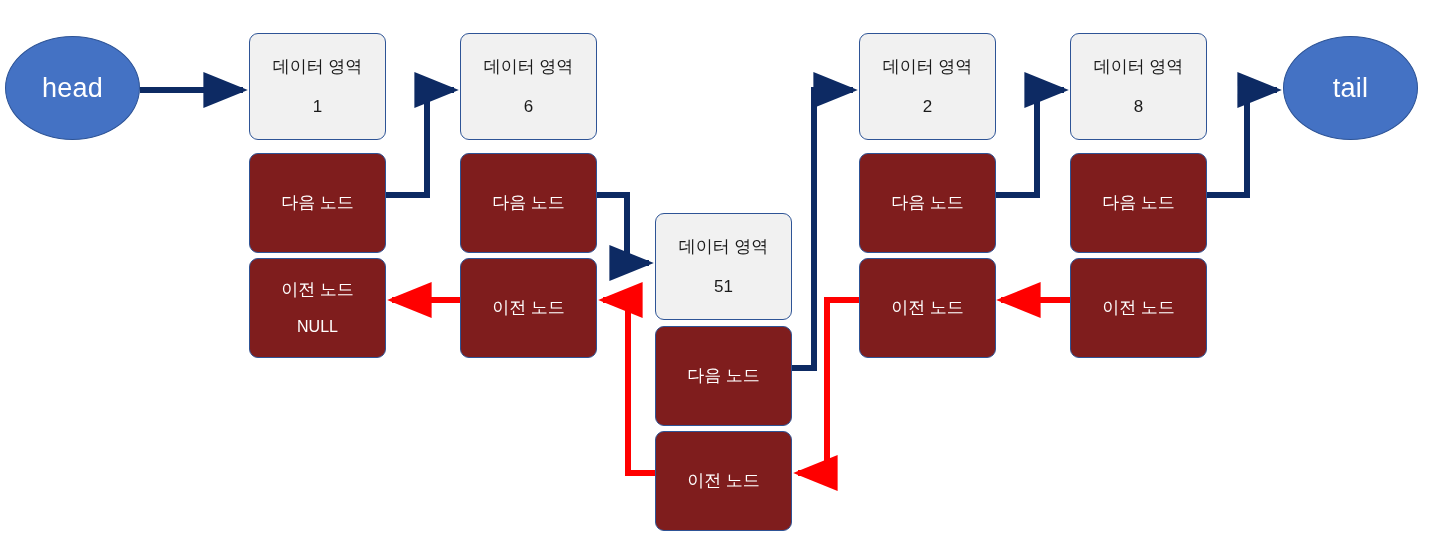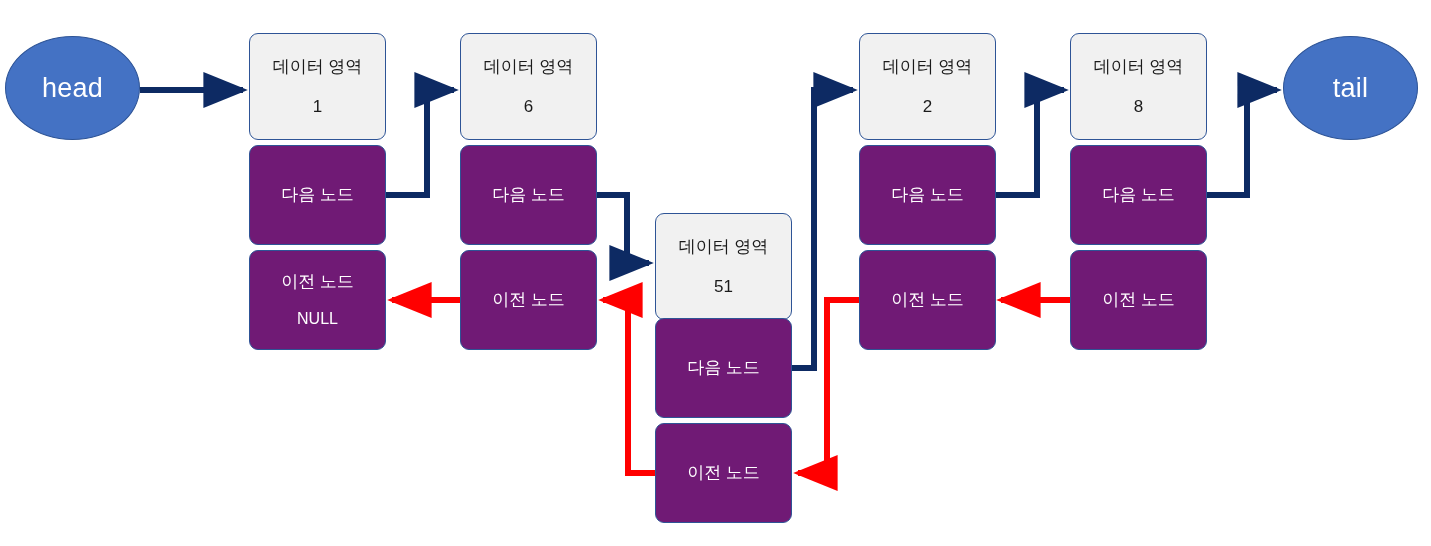--- a/index.html
+++ b/index.html
@@ -56,25 +56,26 @@
     border: 1.3px solid #2E5496;
     color: #1a1a1a;
     font-size: 17px;
     line-height: 1.15;
   }
   .cell-data .data-value {
     margin-top: 20px;
     font-size: 17px;
   }
   .cell-ptr {
-    background: #701a75;
+    background: #7f1d1d;
     border: 1.3px solid #2E5496;
     color: #ffffff;
     font-size: 17px;
     line-height: 1.15;
+    margin-top: 8px;
   }
   .cell-ptr .ptr-value {
     margin-top: 18px;
     font-size: 16px;
   }
   .lbl {
     display: block;
   }
 </style>
 </head>

